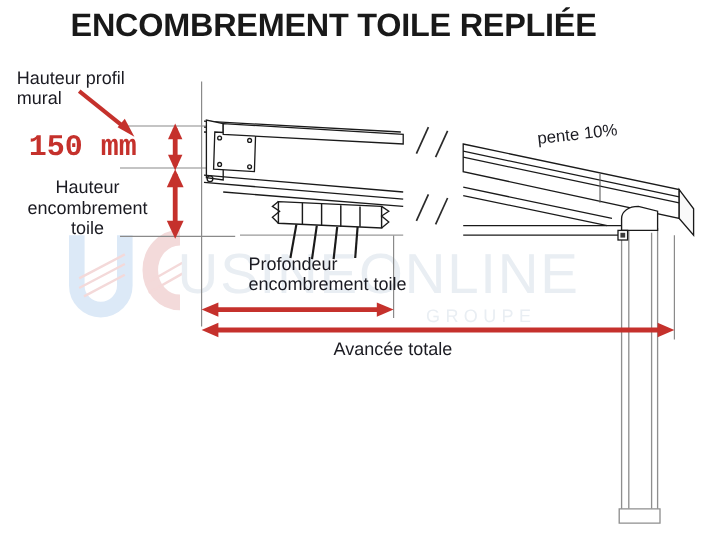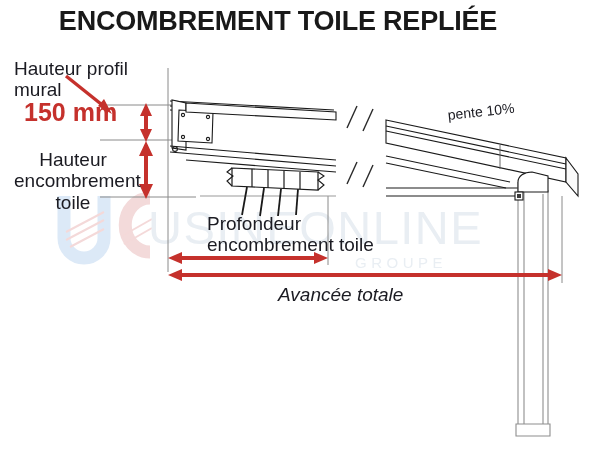--- a/index.html
+++ b/index.html
@@ -23,47 +23,47 @@
     text-align: center;
     font-size: 27px;
     font-weight: bold;
     letter-spacing: -0.2px;
     color: #191919;
     font-family: "Liberation Sans", sans-serif;
   }
   .lbl {
     position: absolute;
     color: #1b1b22;
-    font-size: 19px;
+    font-size: 15px;
     line-height: 1.12;
     font-family: "Liberation Sans", sans-serif;
     white-space: pre-line;
   }
   #lbl-hauteur-profil { left: 14px; top: 58px; }
   #lbl-hauteur-enc {
     left: 14px; top: 149px;
     width: 118px;
     text-align: center;
   }
   #lbl-profondeur { left: 175px; top: 213px; margin-left: 32px; }
-  #lbl-avancee { left: 278px; top: 284px; font-style: italic; }
+  #lbl-avancee { left: 278px; top: 284px; }
   #lbl-pente {
     left: 447px; top: 108px;
     font-size: 14px;
     transform: rotate(-6.2deg);
     transform-origin: left top;
   }
   #dim-150 {
     position: absolute;
     left: 24px;
-    top: 98px;
+    top: 108px;
     font-size: 25px;
     font-weight: bold;
     color: #c5312c;
-    font-family: Liberation Sans, sans-serif;
+    font-family: Liberation Mono, monospace;
   }
   svg { position: absolute; left: 0; top: 0; }
   #wm { opacity: 1; }
   .wmtext {
     fill: #e9eef3;
     font-family: "Liberation Sans", sans-serif;
     font-weight: 300;
   }
 </style>
 </head>

